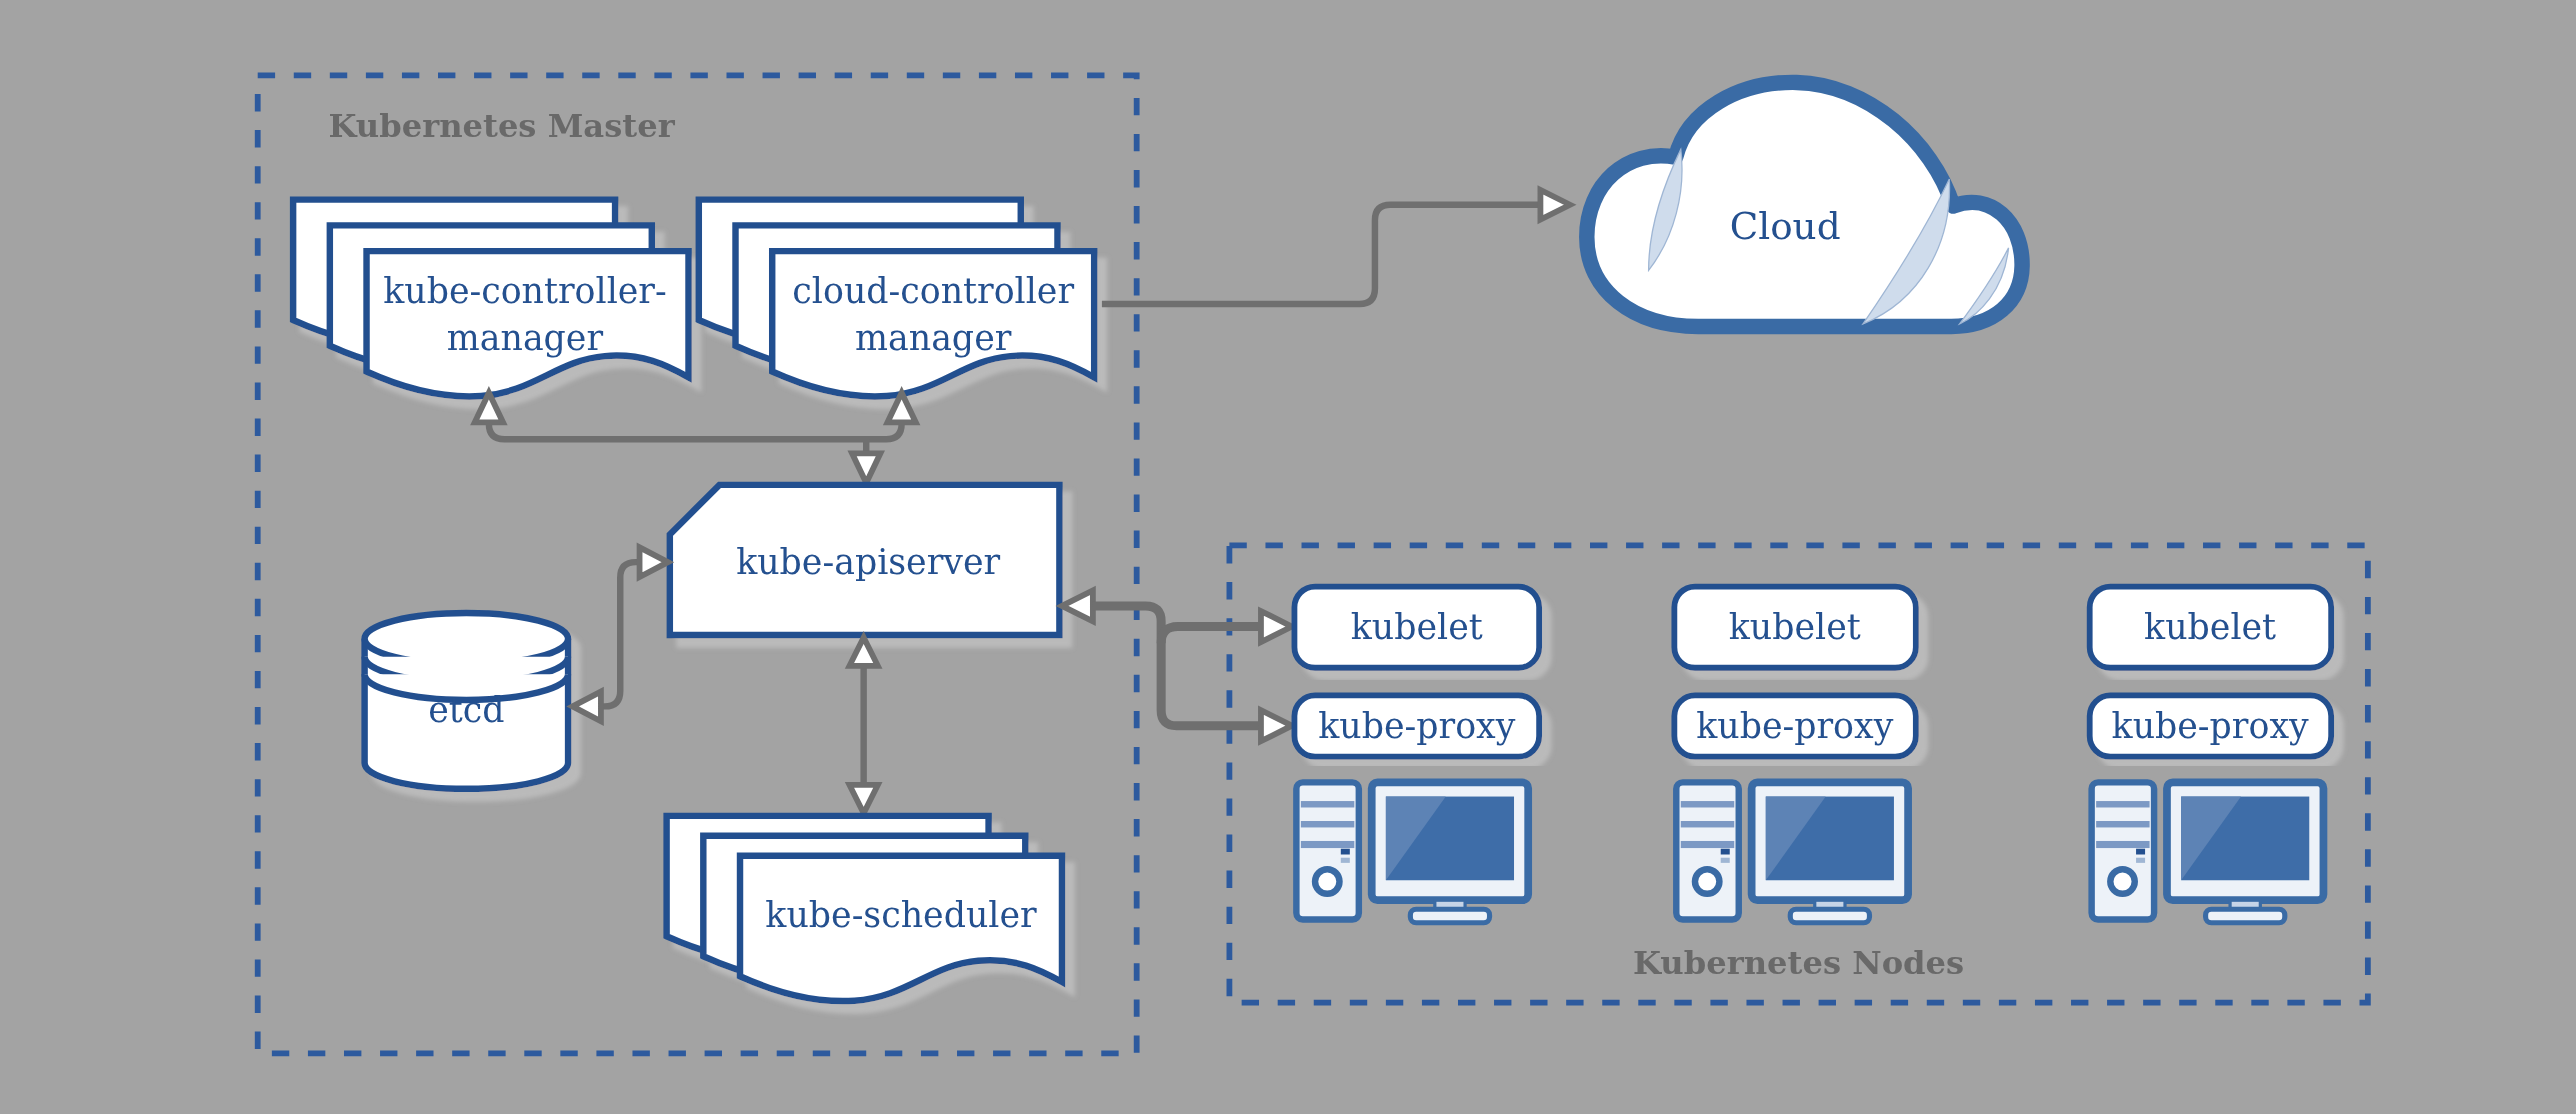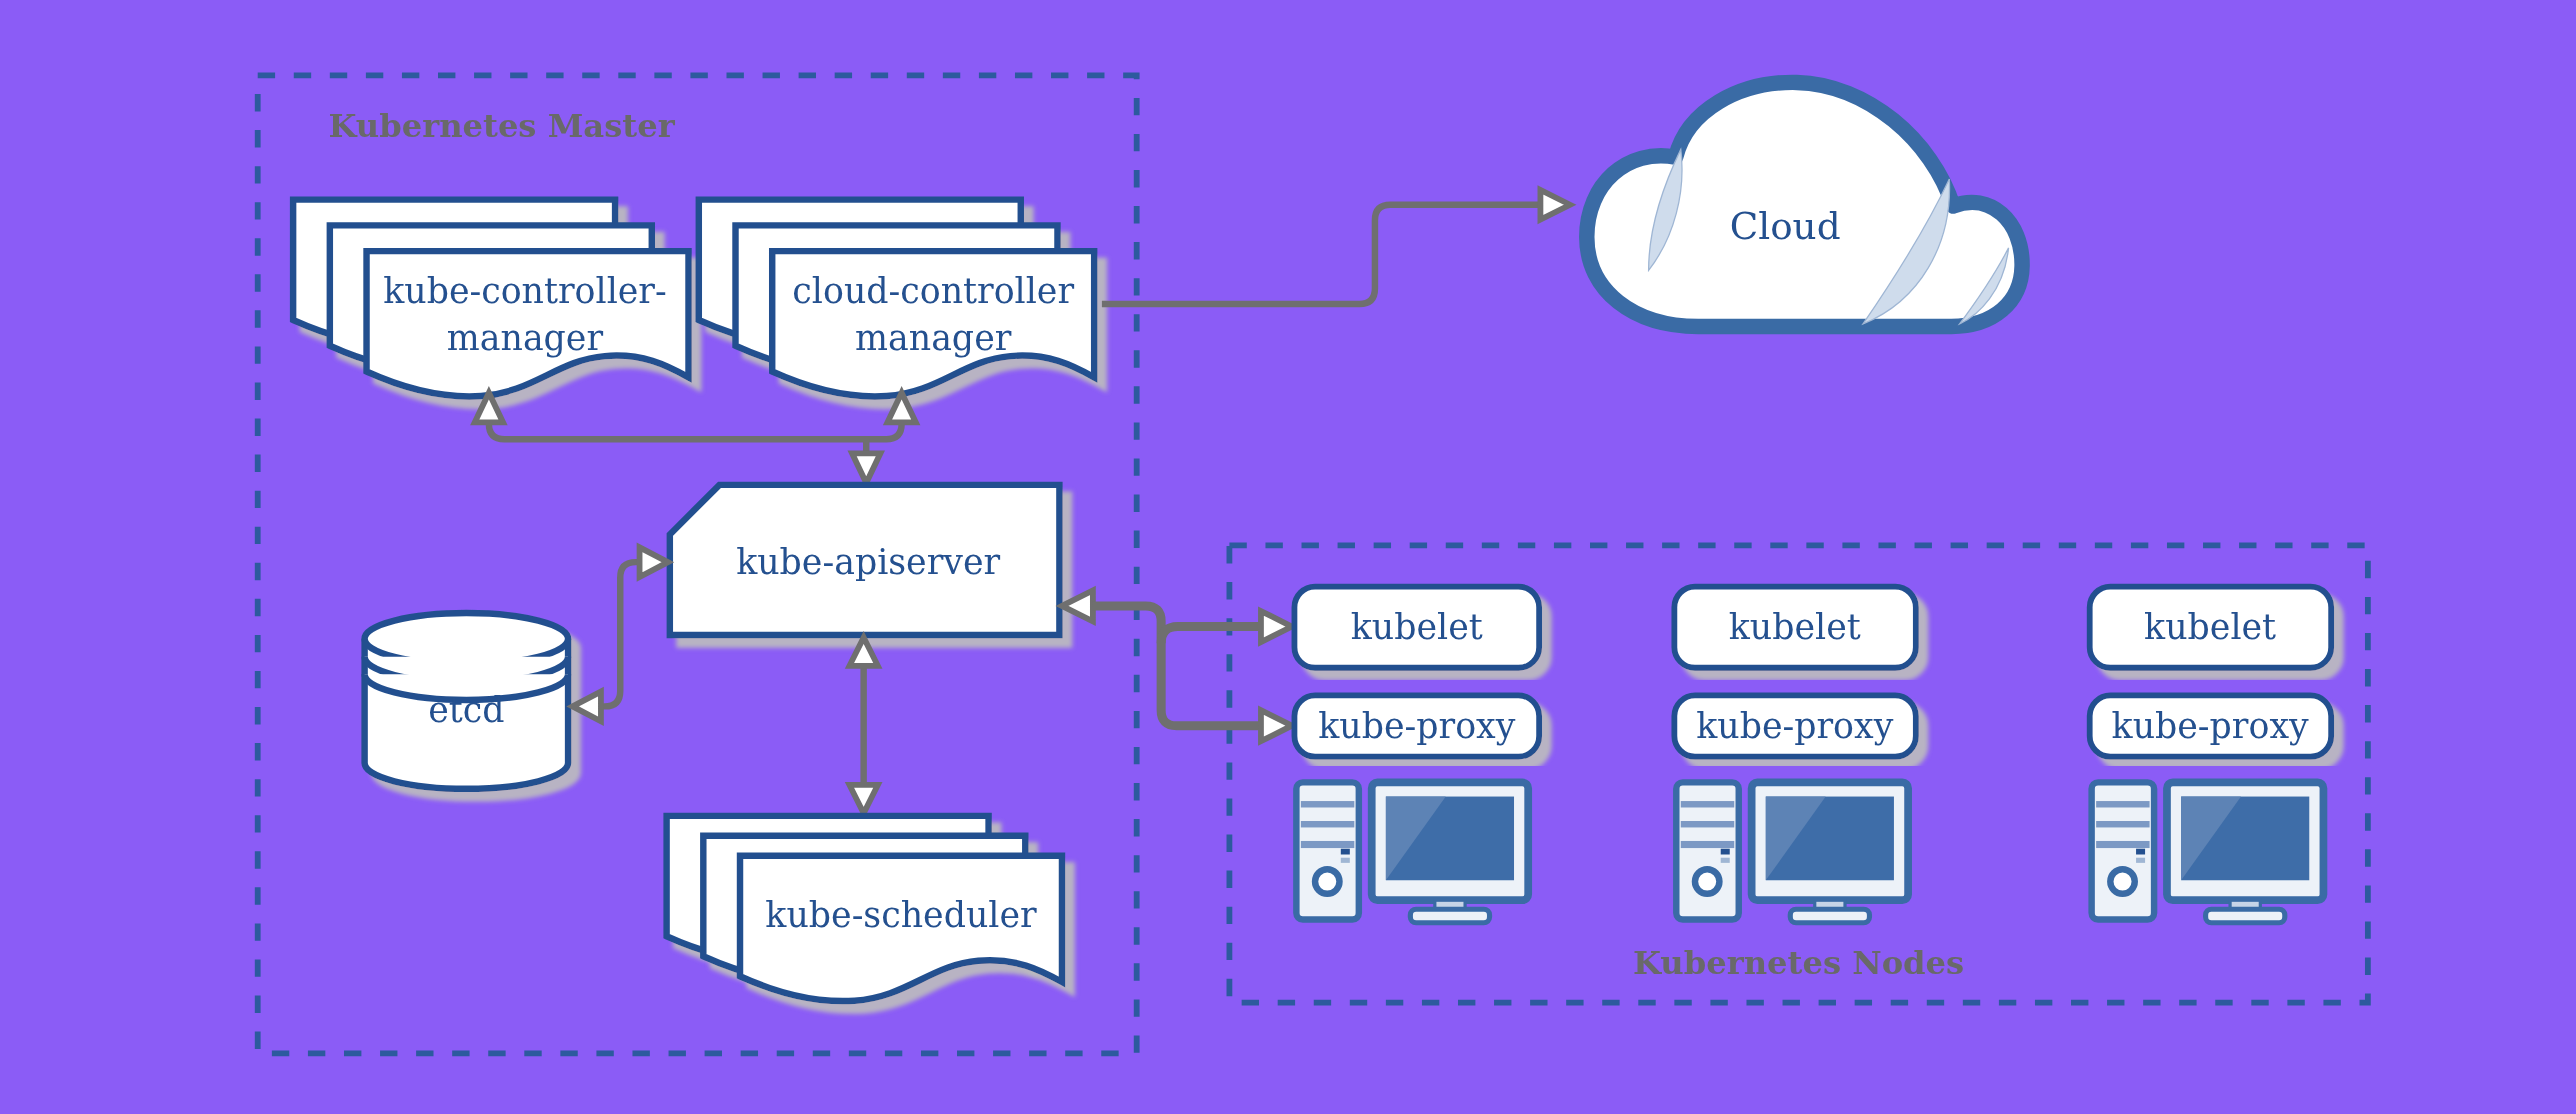--- a/index.html
+++ b/index.html
@@ -1,16 +1,16 @@
 <!DOCTYPE html>
 <html style="--navy: #24508F; --dash: #2D5A9E; --midblue: #3A6BA5; --screen: #3E6DA8; --screenhi: #5D83B5; --crescent: #CFDCEC; --pcfill: #EDF2F8; --pcstripe: #7C99C4; --graytext: #696969; --arrow: #6F6F6F; --shadow: #BDBDBD;font-size:10.3px"><head>
 <meta charset="utf-8">
 <style>
   html,body{margin:0;padding:0;background:#ffffff;}
-  .canvas{position:relative;width:2576px;height:1114px;background:#8b5cf6;overflow:hidden;}
+  .canvas{position:relative;width:2576px;height:1114px;background:#a3a3a3;overflow:hidden;}
   svg{display:block;}
   svg text{font-family:"DejaVu Serif","Liberation Serif",serif;}
 
   
   .card{fill:#fff;stroke:var(--navy);stroke-width:10;}
   .roundbox{fill:#fff;stroke:var(--navy);stroke-width:9;}
   .dashed{fill:none;stroke:var(--dash);stroke-width:9;stroke-dasharray:27 29;}
   .blue-label{fill:var(--navy);font-size:54px;text-anchor:middle;}
   .blue-label-lg{fill:var(--navy);font-size:58px;text-anchor:middle;}
   .gray-title{fill:var(--graytext);font-size:50px;font-weight:bold;}

